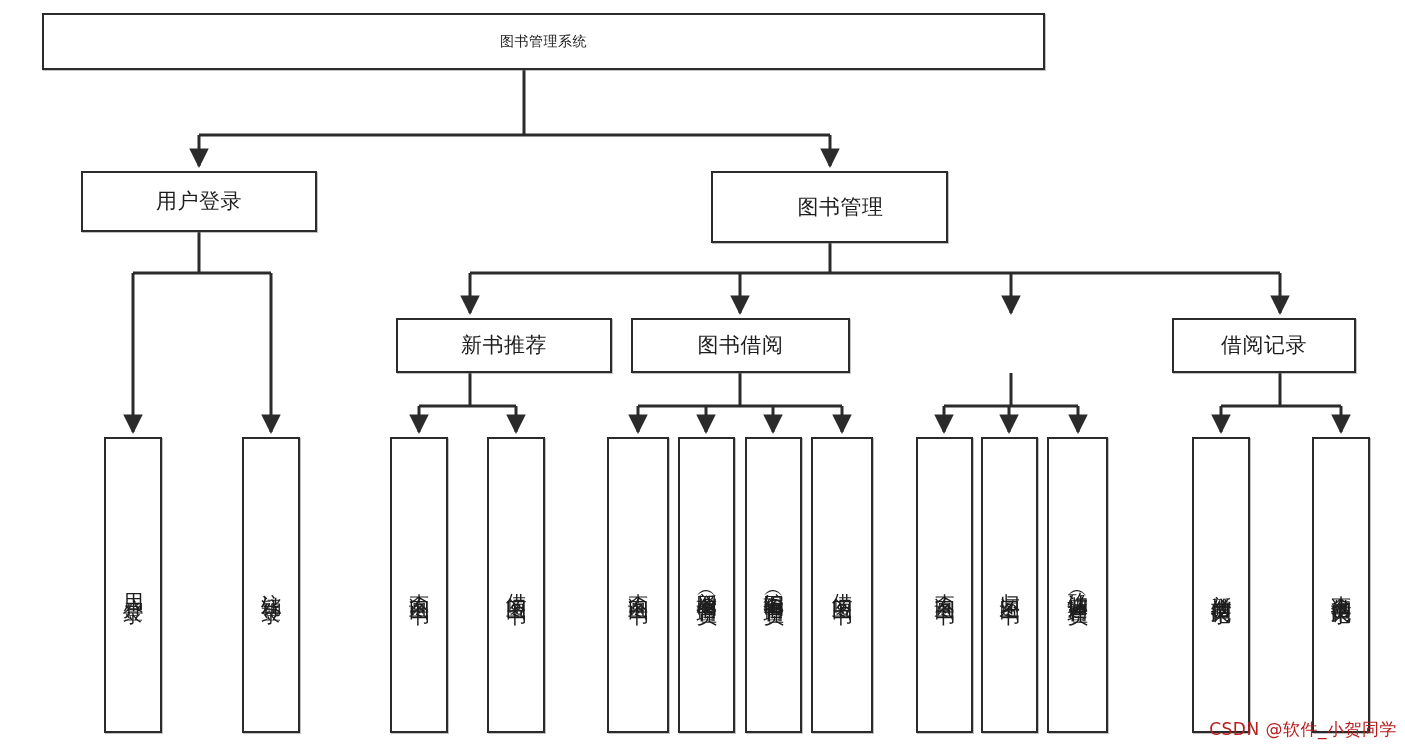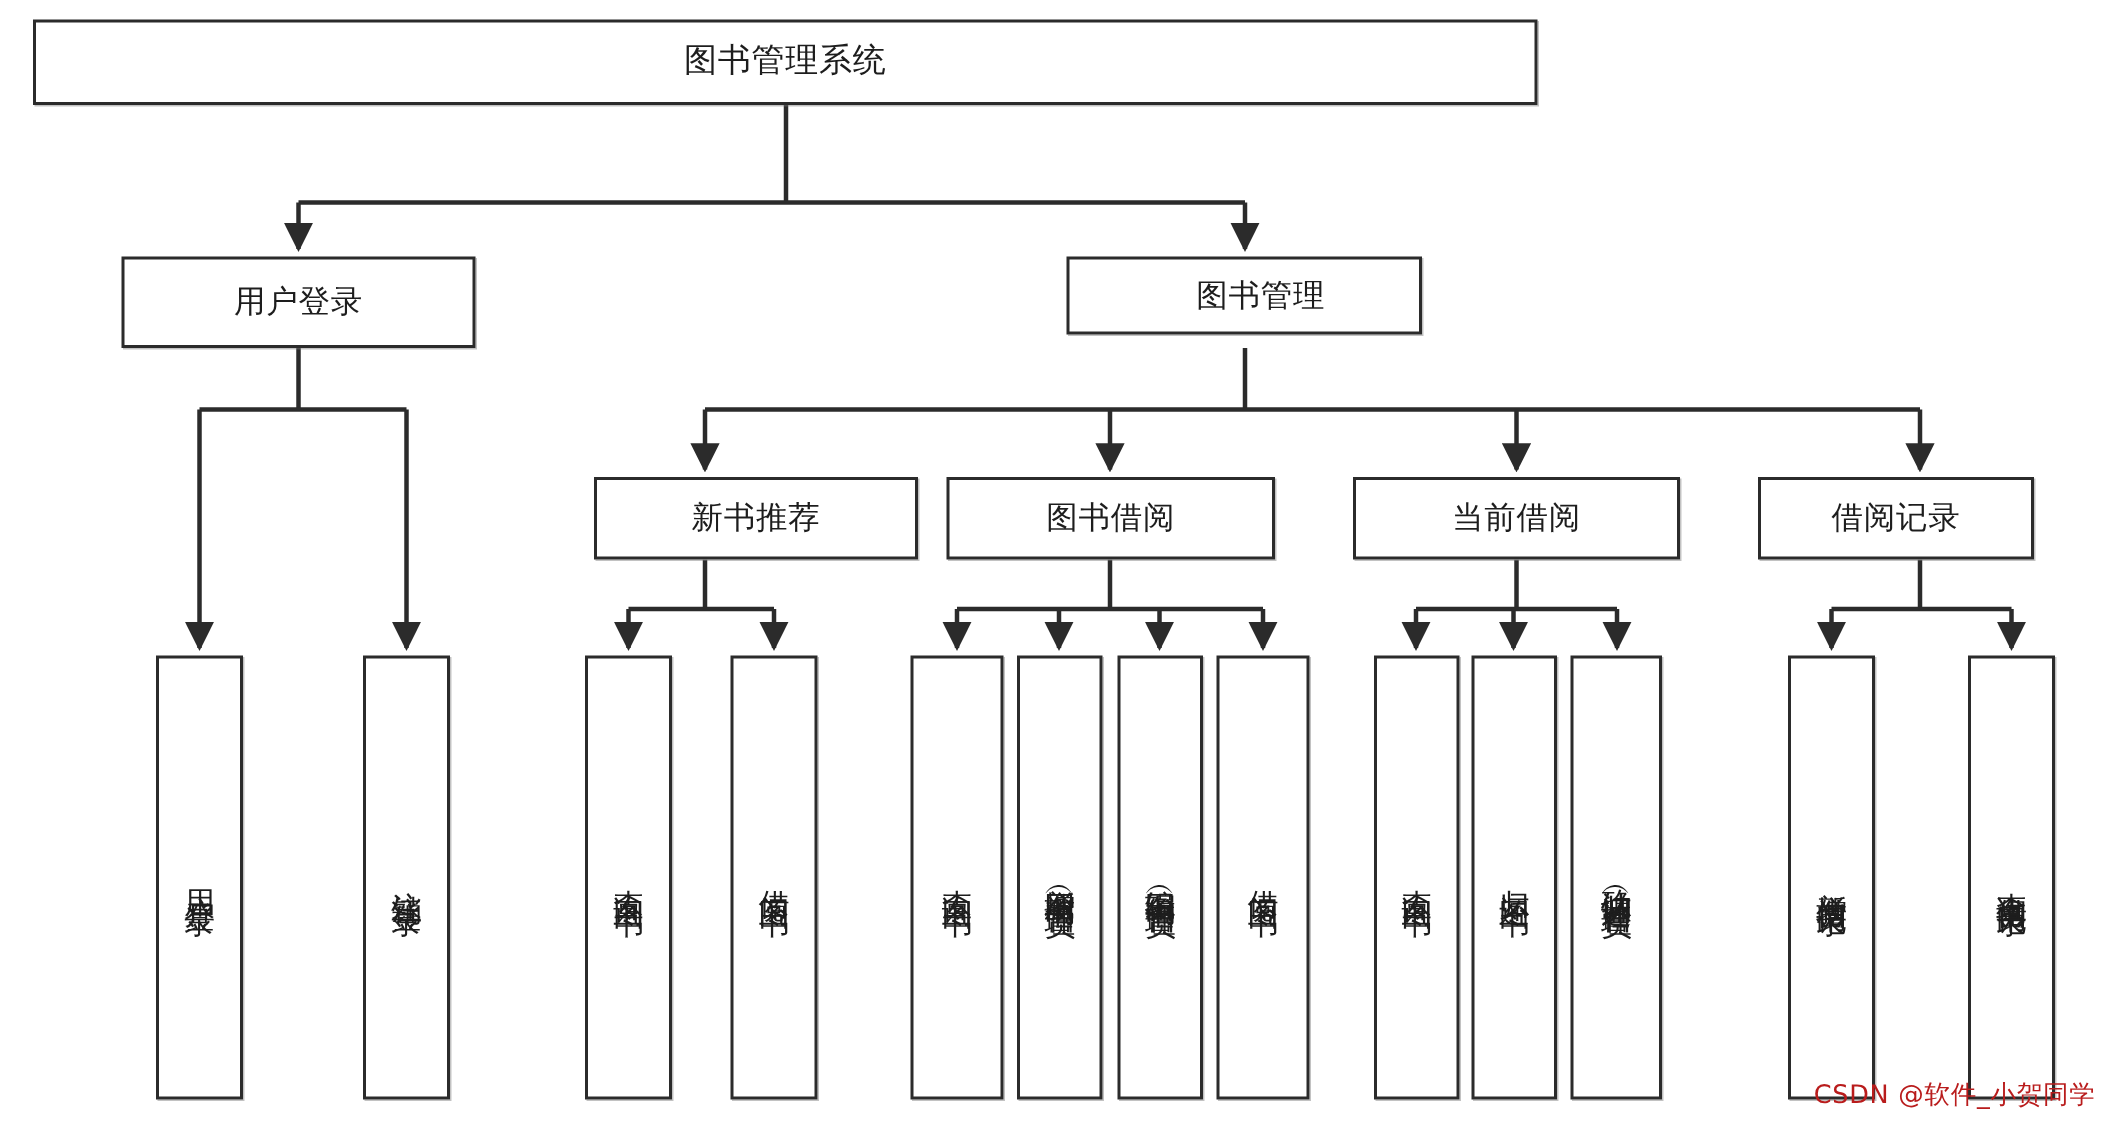--- a/index.html
+++ b/index.html
@@ -35,21 +35,21 @@
     text-align: center;
     line-height: 1.28;
     color: #1d1d1d;
     box-shadow: 1px 1px 0 rgba(120,120,120,0.45);
   }
   .node.horizontal {
     font-size: 21px;
     letter-spacing: 0.5px;
     padding: 0 6px;
   }
-  .node.root { font-size: 22px; }
+  .node.root { font-size: 14px; margin-left: 20px; }
   .node.vertical {
     writing-mode: vertical-rl;
     text-orientation: upright;
     font-size: 20.5px;
     letter-spacing: 4px;
     padding: 8px 0;
     align-items: center;
     justify-content: center;
     white-space: nowrap;
   }
@@ -116,25 +116,24 @@
       <path d="M 1280 373 L 1280 406"></path>
       <path d="M 1221 406 L 1341 406"></path>
       <path d="M 1221 406 L 1221 432" marker-end="url(#arrow)"></path>
       <path d="M 1341 406 L 1341 432" marker-end="url(#arrow)"></path>
     </g>
   </svg>
 
   <div class="node horizontal root" style="left: 22px; top: 13px; width: 1003px; height: 57px;">图书管理系统</div>
 
   <div class="node horizontal" style="left: 81px; top: 171px; width: 236px; height: 61px;">用户登录</div>
-  <div class="node horizontal" style="left: 711px; top: 171px; width: 237px; height: 52px; padding-left: 28px;">图书管理</div>
+  <div class="node horizontal" style="left: 711px; top: 171px; width: 237px; height: 72px; padding-left: 28px;">图书管理</div>
 
   <div class="node horizontal" style="left: 362px; top: 318px; width: 216px; height: 55px; margin-left: 34px;">新书推荐</div>
   <div class="node horizontal" style="left: 631px; top: 318px; width: 219px; height: 55px;">图书借阅</div>
-  <div class="node horizontal" style="left: 902px; top: 318px; width: 218px; height: 55px;">当前借阅</div>
   <div class="node horizontal" style="left: 1172px; top: 318px; width: 184px; height: 55px;">借阅记录</div>
 
   <div class="node vertical" style="left: 104px; top: 437px; width: 58px; height: 296px;">用户登录</div>
   <div class="node vertical" style="left: 242px; top: 437px; width: 58px; height: 296px;">注销登录</div>
   <div class="node vertical" style="left: 390px; top: 437px; width: 58px; height: 296px;">查询图书</div>
   <div class="node vertical" style="left: 487px; top: 437px; width: 58px; height: 296px;">借阅图书</div>
   <div class="node vertical" style="left: 607px; top: 437px; width: 62px; height: 296px;">查询图书</div>
   <div class="node vertical tall" style="left: 678px; top: 437px; width: 57px; height: 296px;">新增图书（管理员）</div>
   <div class="node vertical tall" style="left: 745px; top: 437px; width: 57px; height: 296px;">编辑图书（管理员）</div>
   <div class="node vertical" style="left: 811px; top: 437px; width: 62px; height: 296px;">借阅图书</div>

